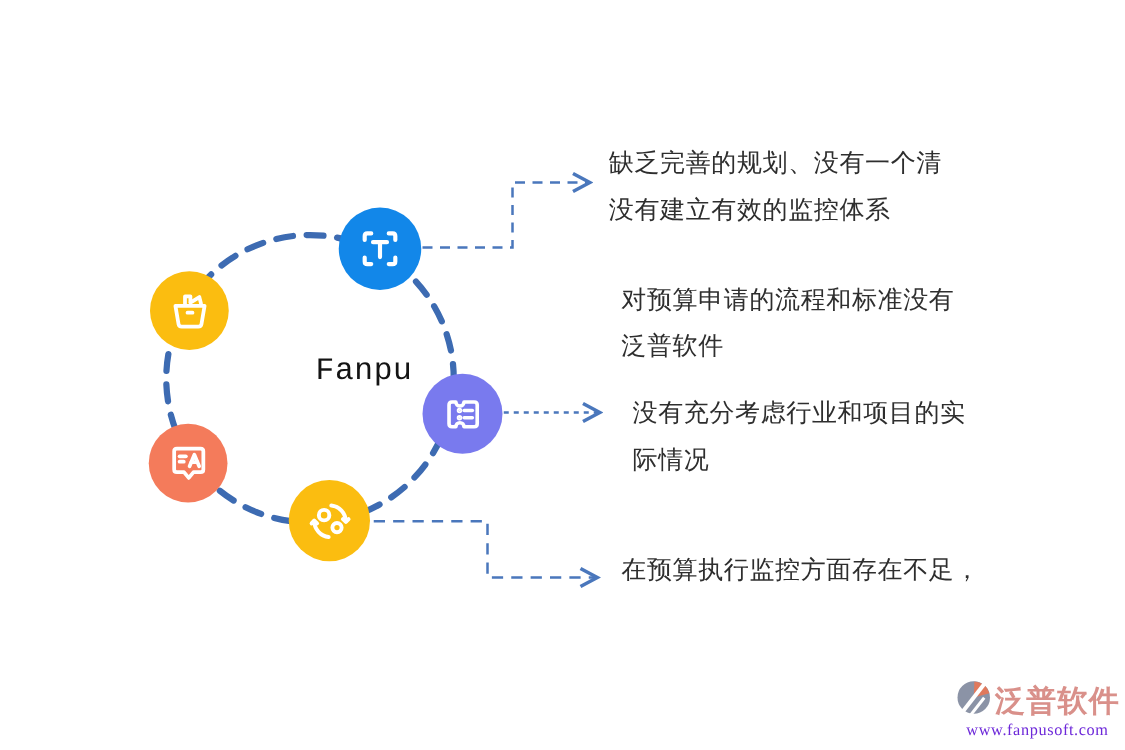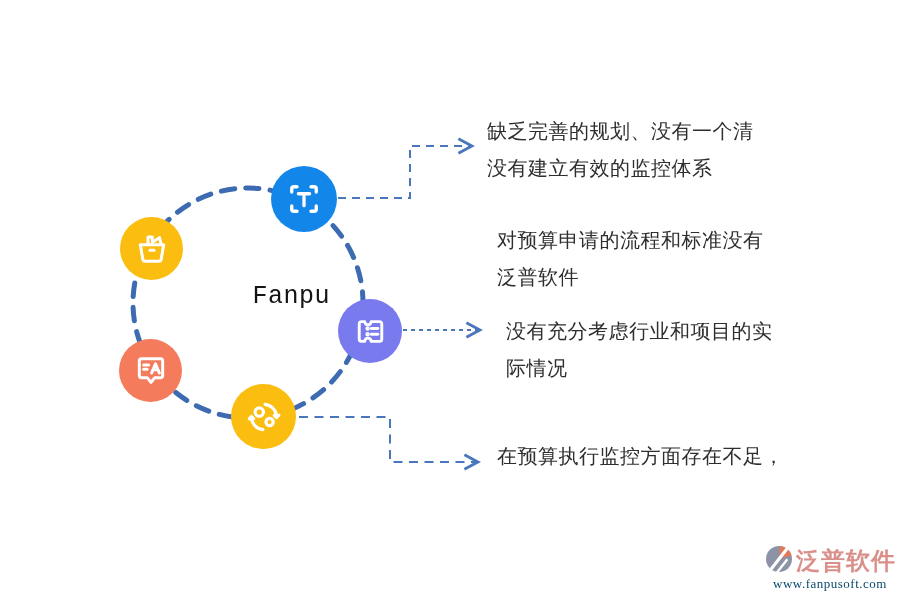--- a/index.html
+++ b/index.html
@@ -33,21 +33,21 @@
   .watermark{
     position:absolute;right:4px;bottom:8px;display:flex;flex-direction:column;align-items:center;
   }
   .watermark-row{display:flex;align-items:center;gap:2px;}
   .brand-name{
     font-family:"Liberation Serif","DejaVu Serif",serif;font-weight:bold;
     font-size:24px;color:#d9908a;letter-spacing:1px;
   }
   .brand-url{
     font-family:"Liberation Serif","DejaVu Serif",serif;font-size:13px;
-    color:#0c4a6e;letter-spacing:0.5px;margin-top:-2px;
+    color:#6d28d9;letter-spacing:0.5px;margin-top:-2px;
   }
 </style>
 </head>
 <body>
 
 <div class="canvas">
 
   <svg class="lines-svg" viewBox="0 0 900 600">
     <defs>
       <marker id="arrow" viewBox="0 0 10 10" refX="8" refY="5" markerWidth="9" markerHeight="9" orient="auto">

